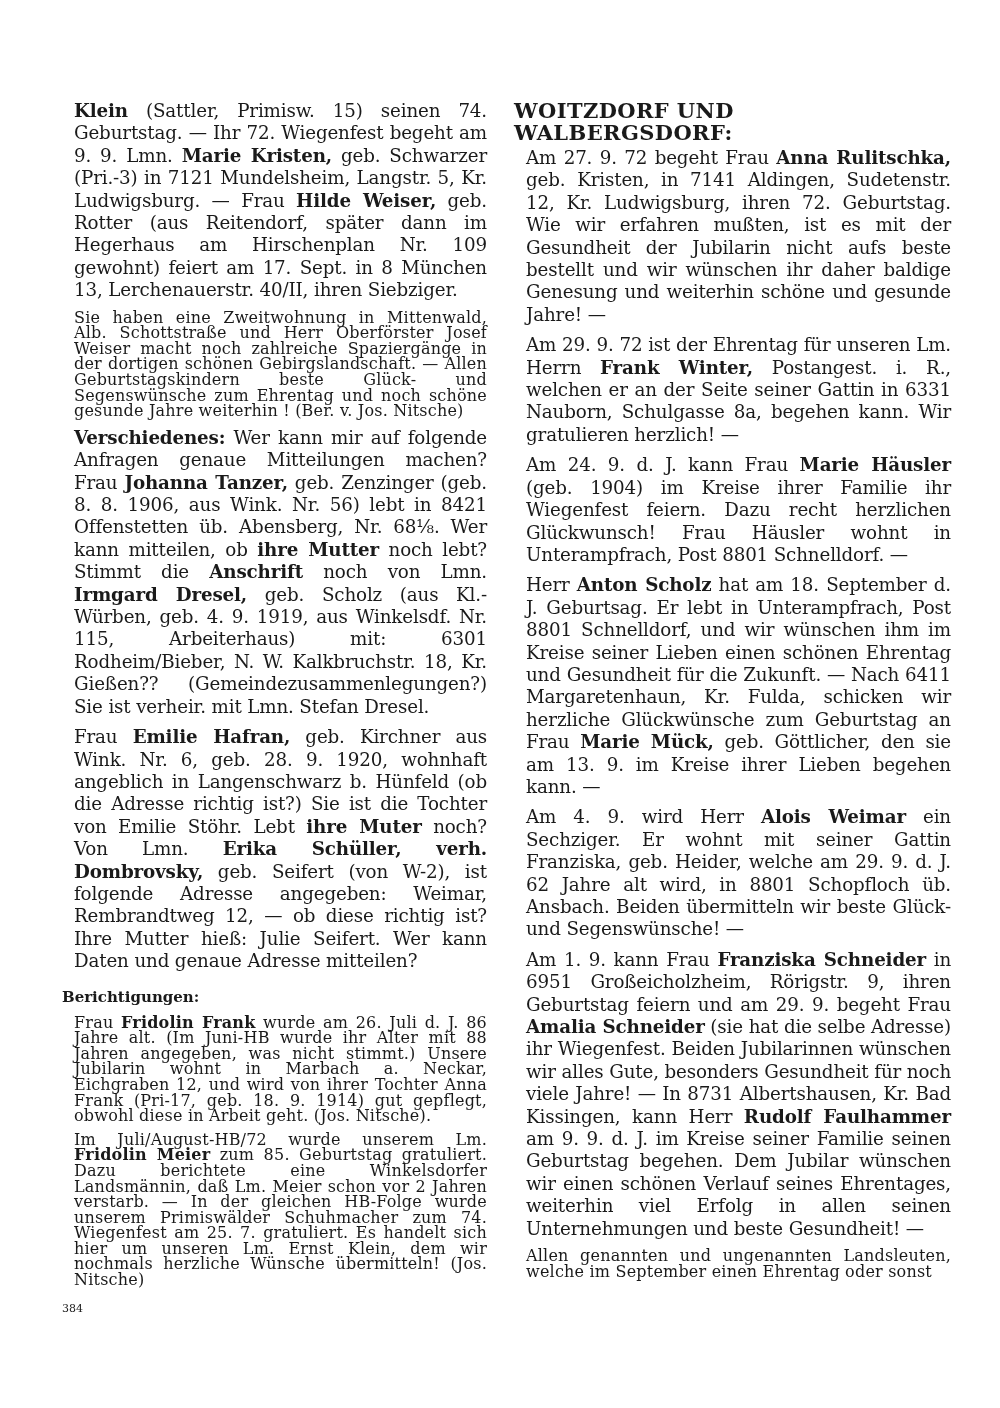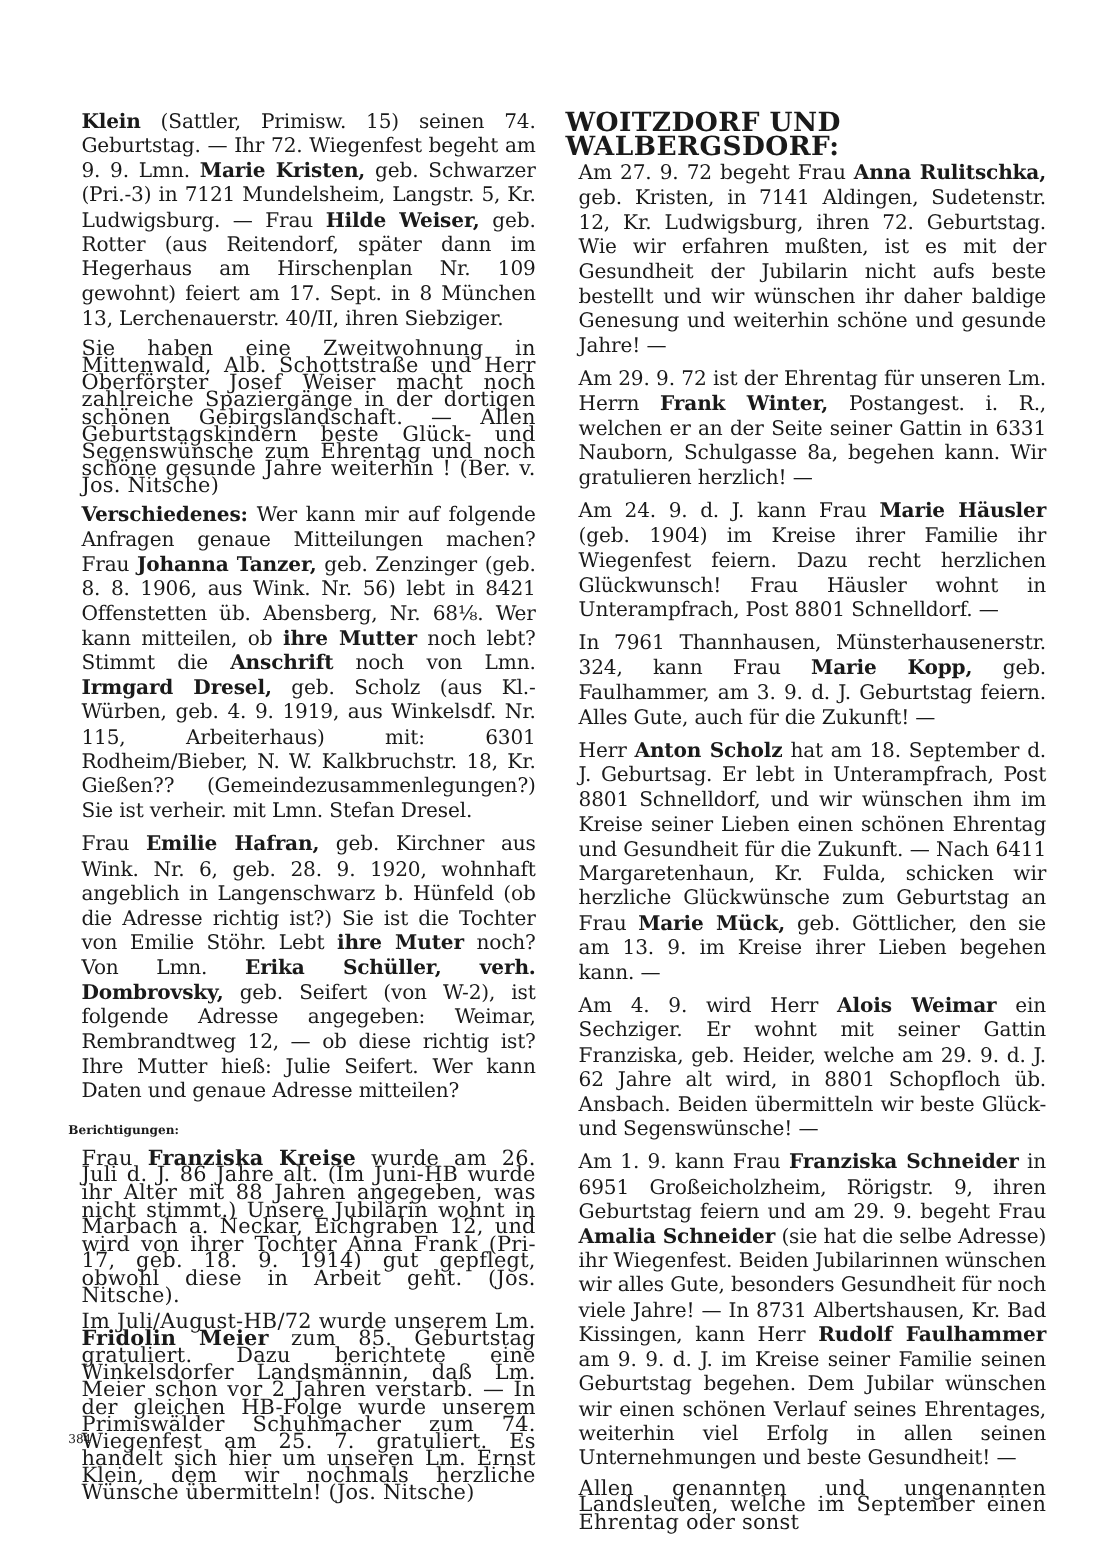--- a/index.html
+++ b/index.html
@@ -3,45 +3,44 @@
 <meta charset="utf-8">
 <style>
   html, body { margin: 0; padding: 0; background: #ffffff; }
   body { width: 1000px; height: 1408px; position: relative; overflow: hidden;
          font-family: "DejaVu Serif", "Liberation Serif", serif; color: #1a1a1a; }
   .col { position: absolute; top: 100px; }
   .col-left { left: 62px; width: 425px; }
   .col-right { left: 514px; width: 437px; }
   p { margin: 0 0 8px 12px; text-align: justify; }
   .big { font-size: 18.3px; line-height: 22.4px; letter-spacing: -0.15px; }
-  .small { font-size: 19px; line-height: 15.6px; letter-spacing: 0.2px; }
-  .heading { font-weight: bold; font-size: 24px; line-height: 22px; letter-spacing: 0.4px; margin-bottom: 3px; }
-  .subheading { font-weight: bold; font-size: 11px; line-height: 20px; margin: 14px 0 8px 0; }
+  .small { font-size: 16px; line-height: 15.6px; letter-spacing: 0.2px; }
+  .heading { font-weight: bold; font-size: 21px; line-height: 22px; letter-spacing: 0.4px; margin-bottom: 3px; }
+  .subheading { font-weight: bold; font-size: 15px; line-height: 20px; margin: 14px 0 8px 0; }
   b { font-weight: bold; }
   .page-number { position: absolute; left: 62px; top: 1302px; font-size: 11px; font-family: "DejaVu Serif", serif; }
   .p-closing { margin-top: 4px; }
 </style>
 </head>
 <body>
 
 <div class="col col-left">
   <p class="big"><b>Klein</b><span> (Sattler, Primisw. 15) seinen 74. Geburtstag. — Ihr 72. Wiegenfest begeht am 9. 9. Lmn. </span><b>Marie Kristen,</b><span> geb. Schwarzer (Pri.-3) in 7121 Mundelsheim, Langstr. 5, Kr. Ludwigsburg. — Frau </span><b>Hilde Weiser,</b><span> geb. Rotter (aus Reitendorf, später dann im Hegerhaus am Hirschenplan Nr. 109 gewohnt) feiert am 17. Sept. in 8 München 13, Lerchenauerstr. 40/II, ihren Siebziger.</span></p>
   <p class="small">Sie haben eine Zweitwohnung in Mittenwald, Alb. Schottstraße und Herr Oberförster Josef Weiser macht noch zahlreiche Spaziergänge in der dortigen schönen Gebirgslandschaft. — Allen Geburtstagskindern beste Glück- und Segenswünsche zum Ehrentag und noch schöne gesunde Jahre weiterhin ! (Ber. v. Jos. Nitsche)</p>
   <p class="big"><b>Verschiedenes:</b><span> Wer kann mir auf folgende Anfragen genaue Mitteilungen machen? Frau </span><b>Johanna Tanzer,</b><span> geb. Zenzinger (geb. 8. 8. 1906, aus Wink. Nr. 56) lebt in 8421 Offenstetten üb. Abensberg, Nr. 68⅛. Wer kann mitteilen, ob </span><b>ihre Mutter</b><span> noch lebt? Stimmt die </span><b>Anschrift</b><span> noch von Lmn. </span><b>Irmgard Dresel,</b><span> geb. Scholz (aus Kl.-Würben, geb. 4. 9. 1919, aus Winkelsdf. Nr. 115, Arbeiterhaus) mit: 6301 Rodheim/Bieber, N. W. Kalkbruchstr. 18, Kr. Gießen?? (Gemeindezusammenlegungen?) Sie ist verheir. mit Lmn. Stefan Dresel.</span></p>
   <p class="big"><span>Frau </span><b>Emilie Hafran,</b><span> geb. Kirchner aus Wink. Nr. 6, geb. 28. 9. 1920, wohnhaft angeblich in Langenschwarz b. Hünfeld (ob die Adresse richtig ist?) Sie ist die Tochter von Emilie Stöhr. Lebt </span><b>ihre Muter</b><span> noch? Von Lmn. </span><b>Erika Schüller, verh. Dombrovsky,</b><span> geb. Seifert (von W-2), ist folgende Adresse angegeben: Weimar, Rembrandtweg 12, — ob diese richtig ist? Ihre Mutter hieß: Julie Seifert. Wer kann Daten und genaue Adresse mitteilen?</span></p>
   <div class="subheading">Berichtigungen:</div>
-  <p class="small"><span>Frau </span><b>Franziska Kreise</b><span> wurde am 26. Juli d. J. 86 Jahre alt. (Im Juni-HB wurde ihr Alter mit 88 Jahren angegeben, was nicht stimmt.) Unsere Jubilarin wohnt in Marbach a. Neckar, Eichgraben 12, und wird von ihrer Tochter Anna Frank (Pri-17, geb. 18. 9. 1914) gut gepflegt, obwohl diese in Arbeit geht. (Jos. Nitsche).</span></p>
+  <p class="small"><span>Frau </span><b>Fridolin Frank</b><span> wurde am 26. Juli d. J. 86 Jahre alt. (Im Juni-HB wurde ihr Alter mit 88 Jahren angegeben, was nicht stimmt.) Unsere Jubilarin wohnt in Marbach a. Neckar, Eichgraben 12, und wird von ihrer Tochter Anna Frank (Pri-17, geb. 18. 9. 1914) gut gepflegt, obwohl diese in Arbeit geht. (Jos. Nitsche).</span></p>
   <p class="small"><span>Im Juli/August-HB/72 wurde unserem Lm. </span><b>Fridolin Meier</b><span> zum 85. Geburtstag gratuliert. Dazu berichtete eine Winkelsdorfer Landsmännin, daß Lm. Meier schon vor 2 Jahren verstarb. — In der gleichen HB-Folge wurde unserem Primiswälder Schuhmacher zum 74. Wiegenfest am 25. 7. gratuliert. Es handelt sich hier um unseren Lm. Ernst Klein, dem wir nochmals herzliche Wünsche übermitteln! (Jos. Nitsche)</span></p>
 </div>
 
 <div class="col col-right">
   <div class="heading">WOITZDORF UND WALBERGSDORF:</div>
   <p class="big"><span>Am 27. 9. 72 begeht Frau </span><b>Anna Rulitschka,</b><span> geb. Kristen, in 7141 Aldingen, Sudetenstr. 12, Kr. Ludwigsburg, ihren 72. Geburtstag. Wie wir erfahren mußten, ist es mit der Gesundheit der Jubilarin nicht aufs beste bestellt und wir wünschen ihr daher baldige Genesung und weiterhin schöne und gesunde Jahre! —</span></p>
   <p class="big"><span>Am 29. 9. 72 ist der Ehrentag für unseren Lm. Herrn </span><b>Frank Winter,</b><span> Postangest. i. R., welchen er an der Seite seiner Gattin in 6331 Nauborn, Schulgasse 8a, begehen kann. Wir gratulieren herzlich! —</span></p>
   <p class="big"><span>Am 24. 9. d. J. kann Frau </span><b>Marie Häusler</b><span> (geb. 1904) im Kreise ihrer Familie ihr Wiegenfest feiern. Dazu recht herzlichen Glückwunsch! Frau Häusler wohnt in Unterampfrach, Post 8801 Schnelldorf. —</span></p>
-  <p class="big"><span>In 7961 Thannhausen, Münsterhausenerstr. 324, kann Frau </span><b>Marie Kopp,</b><span> geb. Faulhammer, am 3. 9. d. J. Geburtstag feiern. Alles Gute, auch für die Zukunft! —</span></p>
   <p class="big"><span>Herr </span><b>Anton Scholz</b><span> hat am 18. September d. J. Geburtsag. Er lebt in Unterampfrach, Post 8801 Schnelldorf, und wir wünschen ihm im Kreise seiner Lieben einen schönen Ehrentag und Gesundheit für die Zukunft. — Nach 6411 Margaretenhaun, Kr. Fulda, schicken wir herzliche Glückwünsche zum Geburtstag an Frau </span><b>Marie Mück,</b><span> geb. Göttlicher, den sie am 13. 9. im Kreise ihrer Lieben begehen kann. —</span></p>
   <p class="big"><span>Am 4. 9. wird Herr </span><b>Alois Weimar</b><span> ein Sechziger. Er wohnt mit seiner Gattin Franziska, geb. Heider, welche am 29. 9. d. J. 62 Jahre alt wird, in 8801 Schopfloch üb. Ansbach. Beiden übermitteln wir beste Glück- und Segenswünsche! —</span></p>
   <p class="big"><span>Am 1. 9. kann Frau </span><b>Franziska Schneider</b><span> in 6951 Großeicholzheim, Rörigstr. 9, ihren Geburtstag feiern und am 29. 9. begeht Frau </span><b>Amalia Schneider</b><span> (sie hat die selbe Adresse) ihr Wiegenfest. Beiden Jubilarinnen wünschen wir alles Gute, besonders Gesundheit für noch viele Jahre! — In 8731 Albertshausen, Kr. Bad Kissingen, kann Herr </span><b>Rudolf Faulhammer</b><span> am 9. 9. d. J. im Kreise seiner Familie seinen Geburtstag begehen. Dem Jubilar wünschen wir einen schönen Verlauf seines Ehrentages, weiterhin viel Erfolg in allen seinen Unternehmungen und beste Gesundheit! —</span></p>
   <p class="small p-closing">Allen genannten und ungenannten Landsleuten, welche im September einen Ehrentag oder sonst</p>
 </div>
 
 <div class="page-number">384</div>
 
 </body></html>

